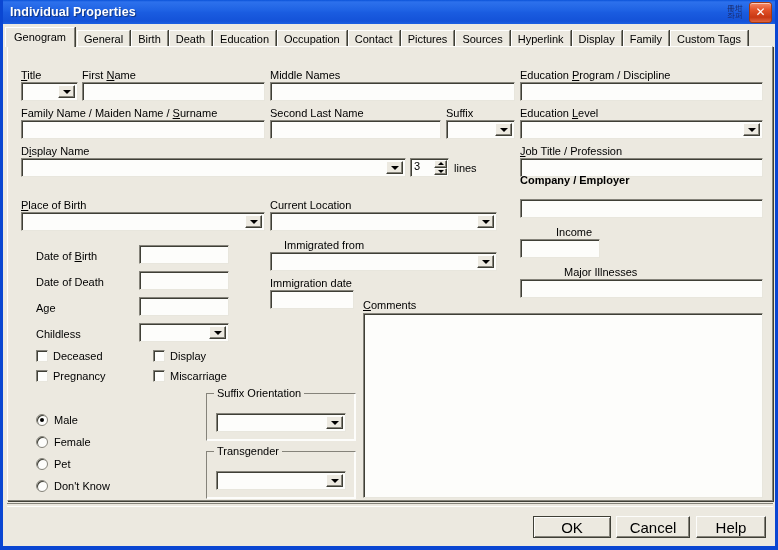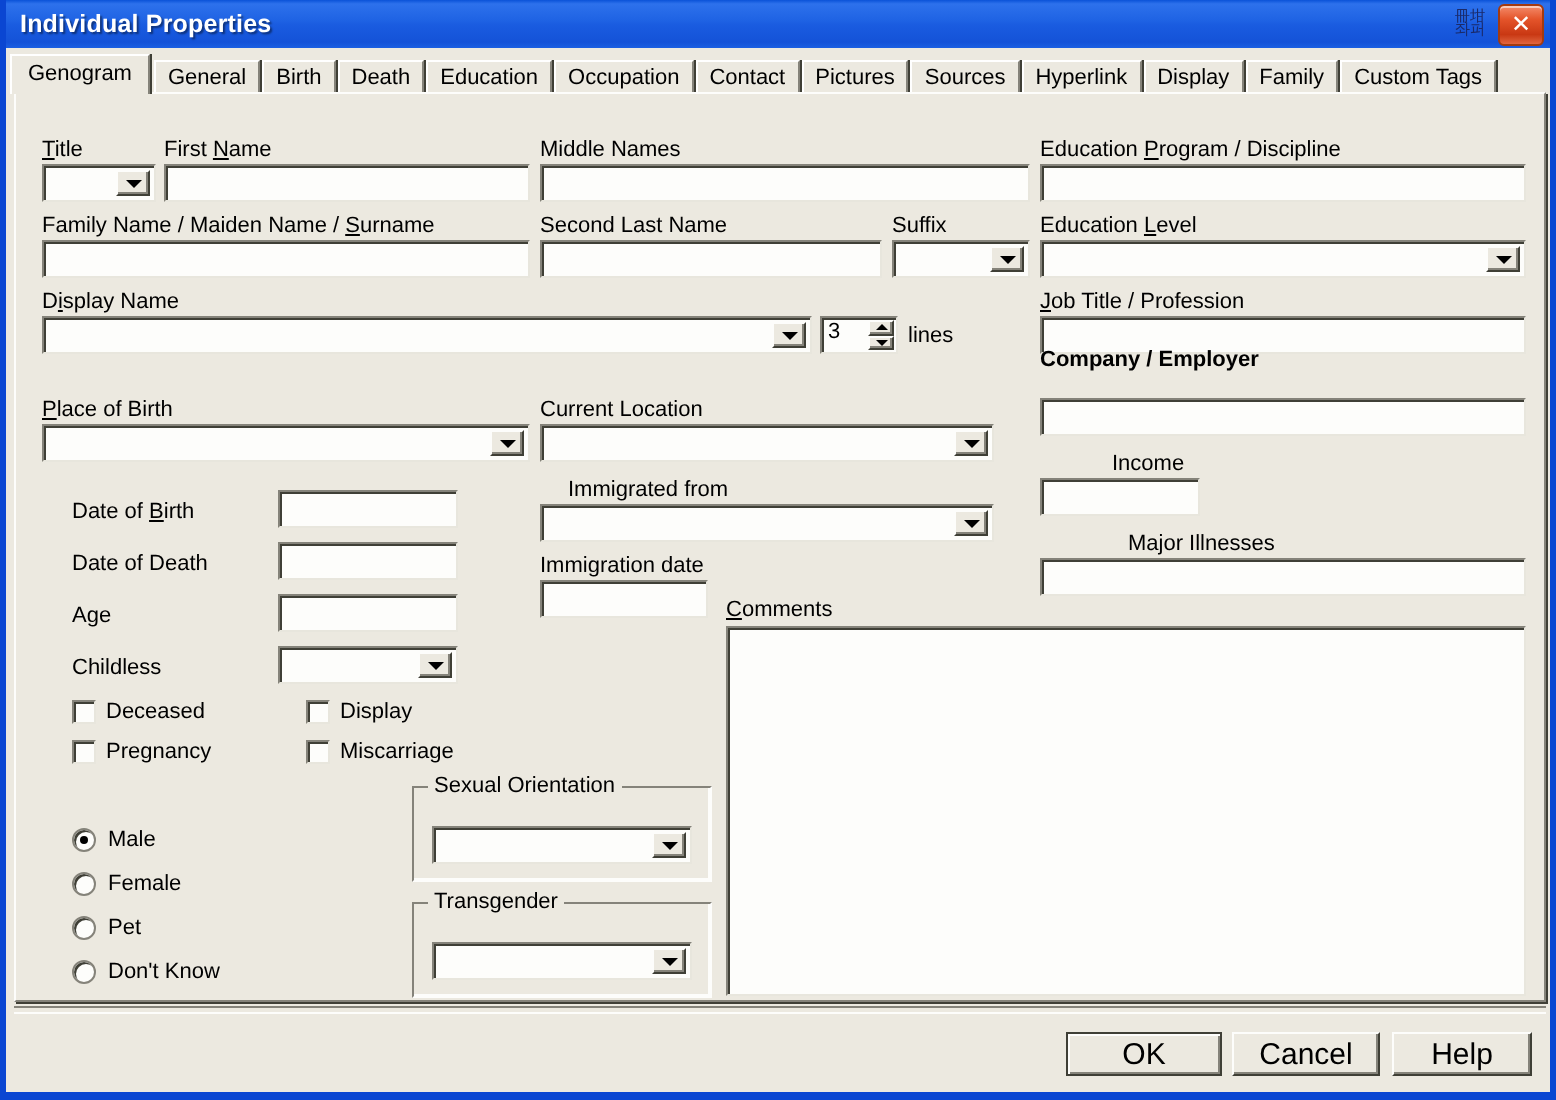--- a/index.html
+++ b/index.html
@@ -345,21 +345,21 @@
     <div class="rad" style="left:28px;top:411px;justify-content:flex-end;">
       <span class="dot"></span>
       <span>Pet</span>
     </div>
     <div class="rad" style="left:28px;top:433px;">
       <span class="dot"></span>
       <span>Don't Know</span>
     </div>
 
     <div class="grp" style="left:198px;top:346px;width:150px;height:48px;">
-      <span class="grp-title">Sexual Orientation</span>
+      <span class="grp-title">Suffix Orientation</span>
     </div>
     <div class="combo" style="left:208px;top:366px;width:130px;height:19px;">
       <div class="arrow">
           <i></i>
         </div>
     </div>
 
     <div class="grp" style="left:198px;top:404px;width:150px;height:48px;">
       <span class="grp-title">Transgender</span>
     </div>

